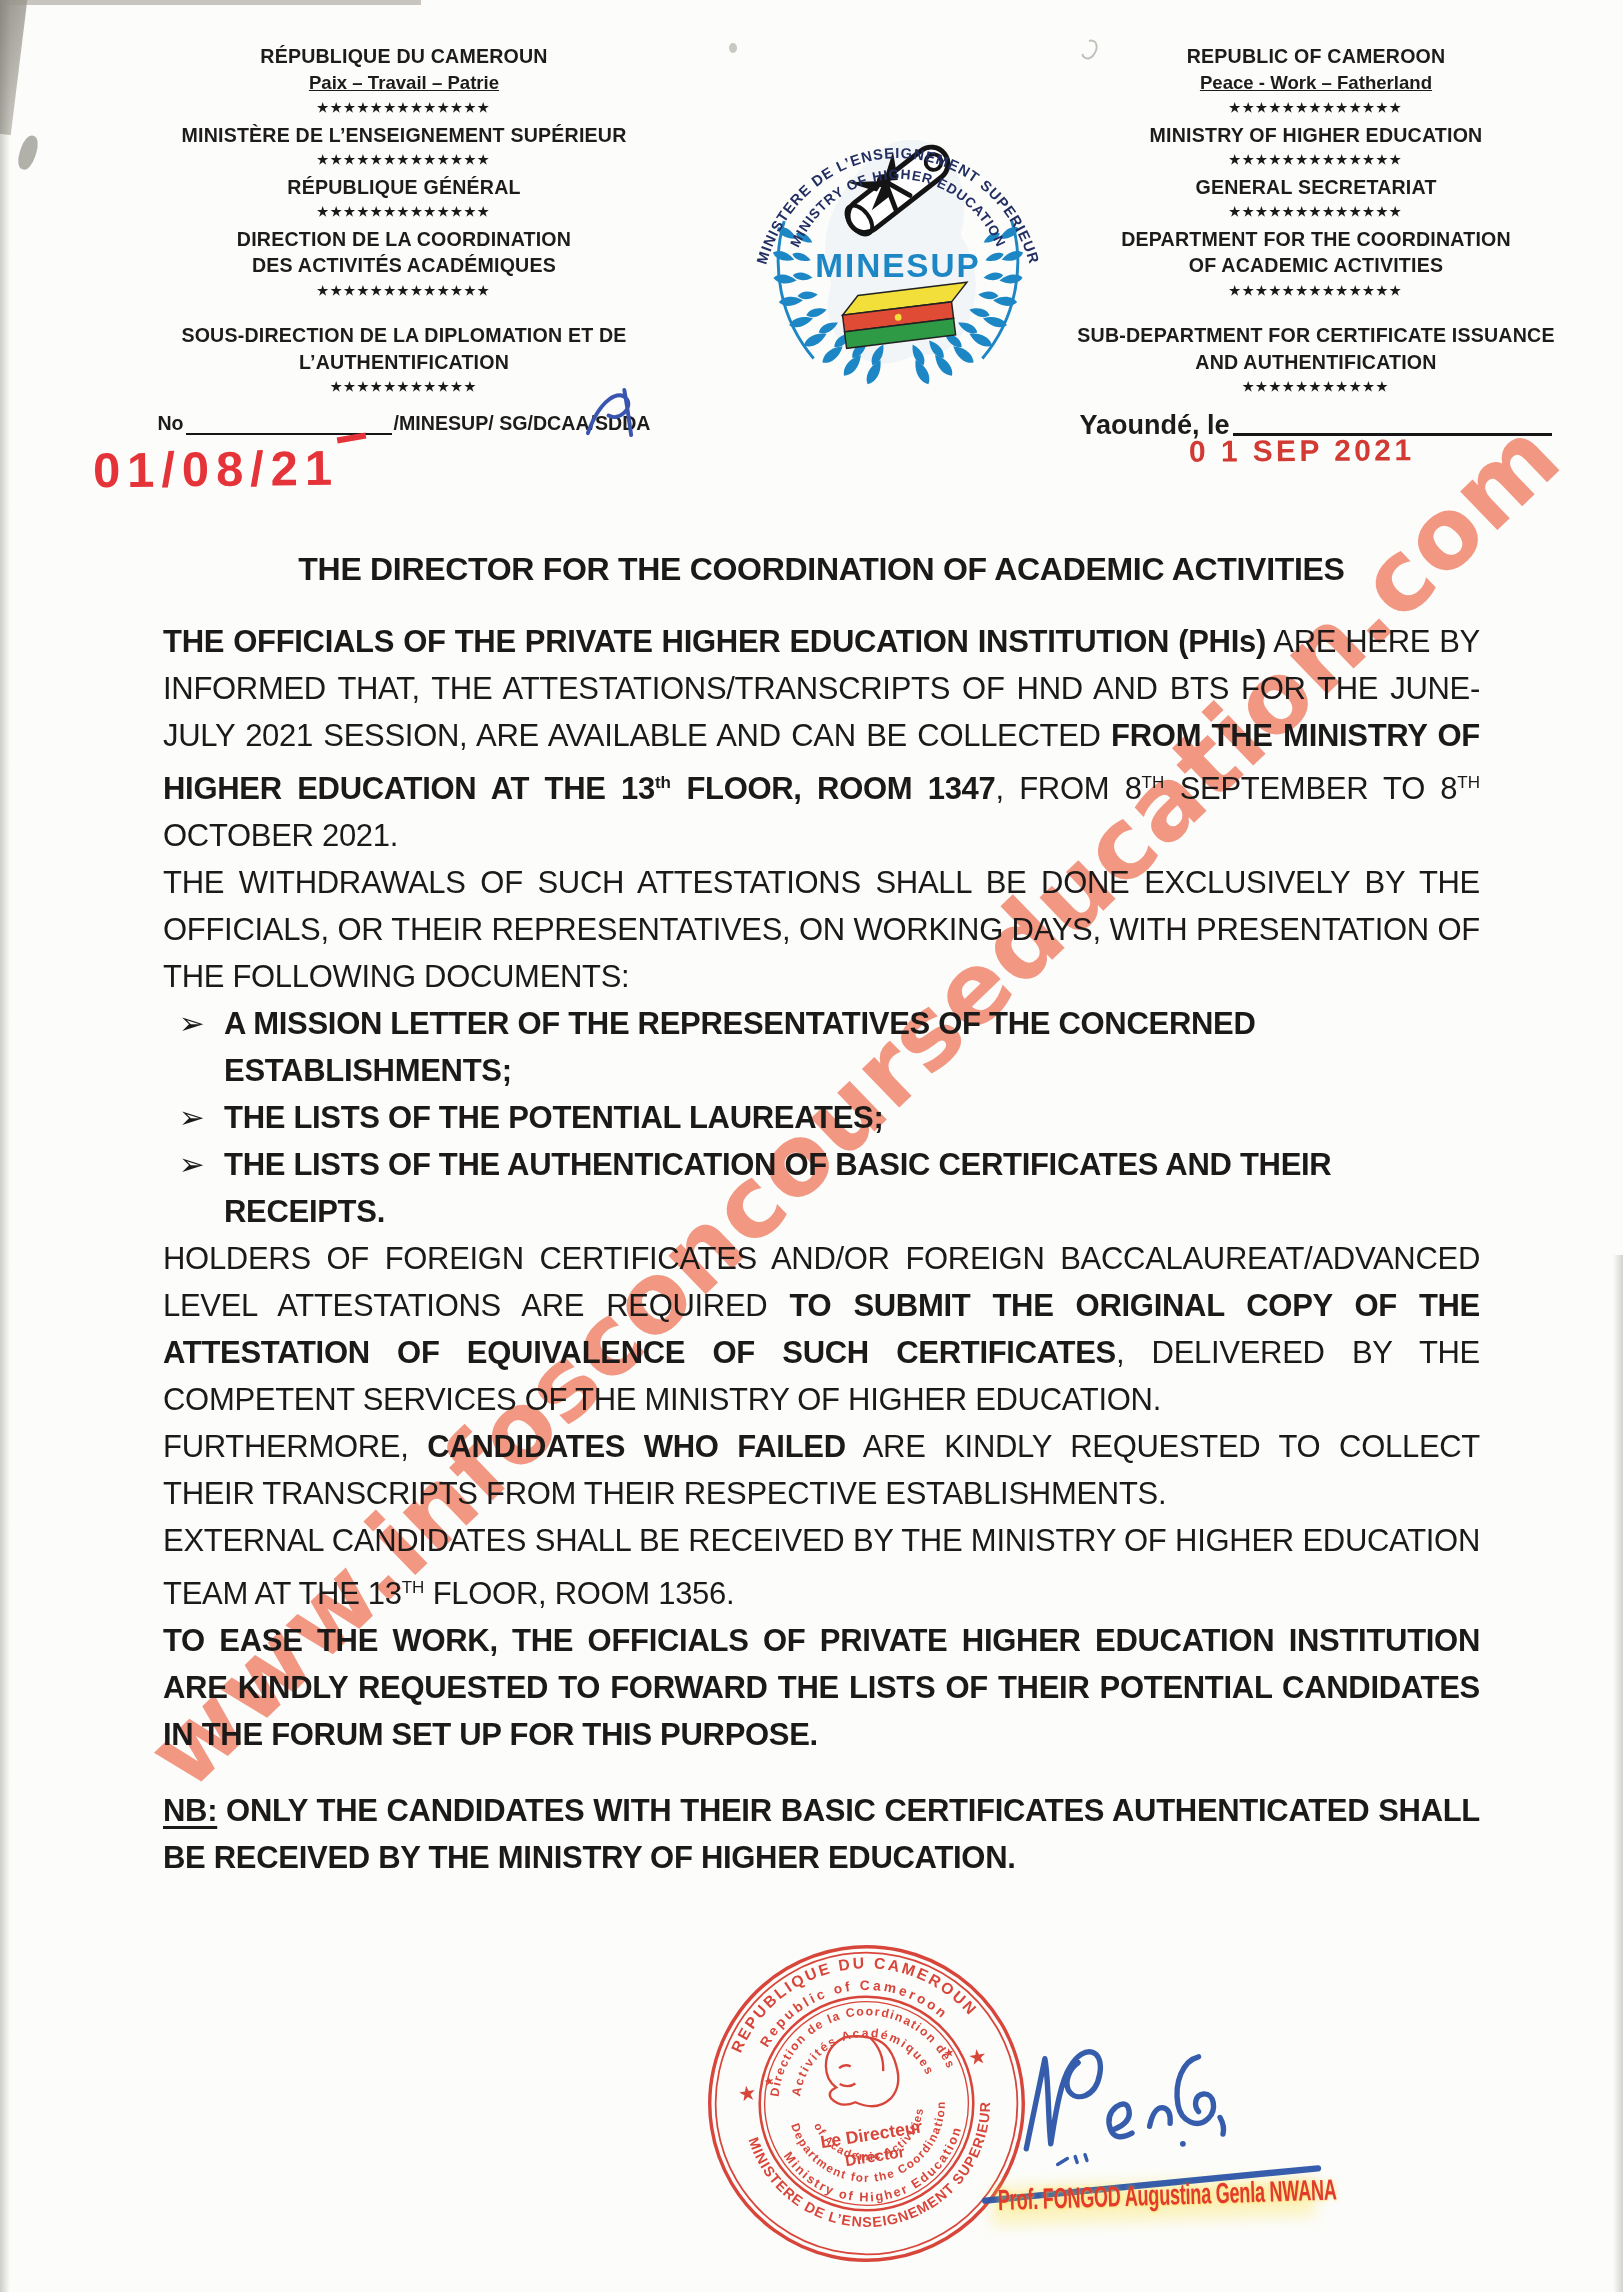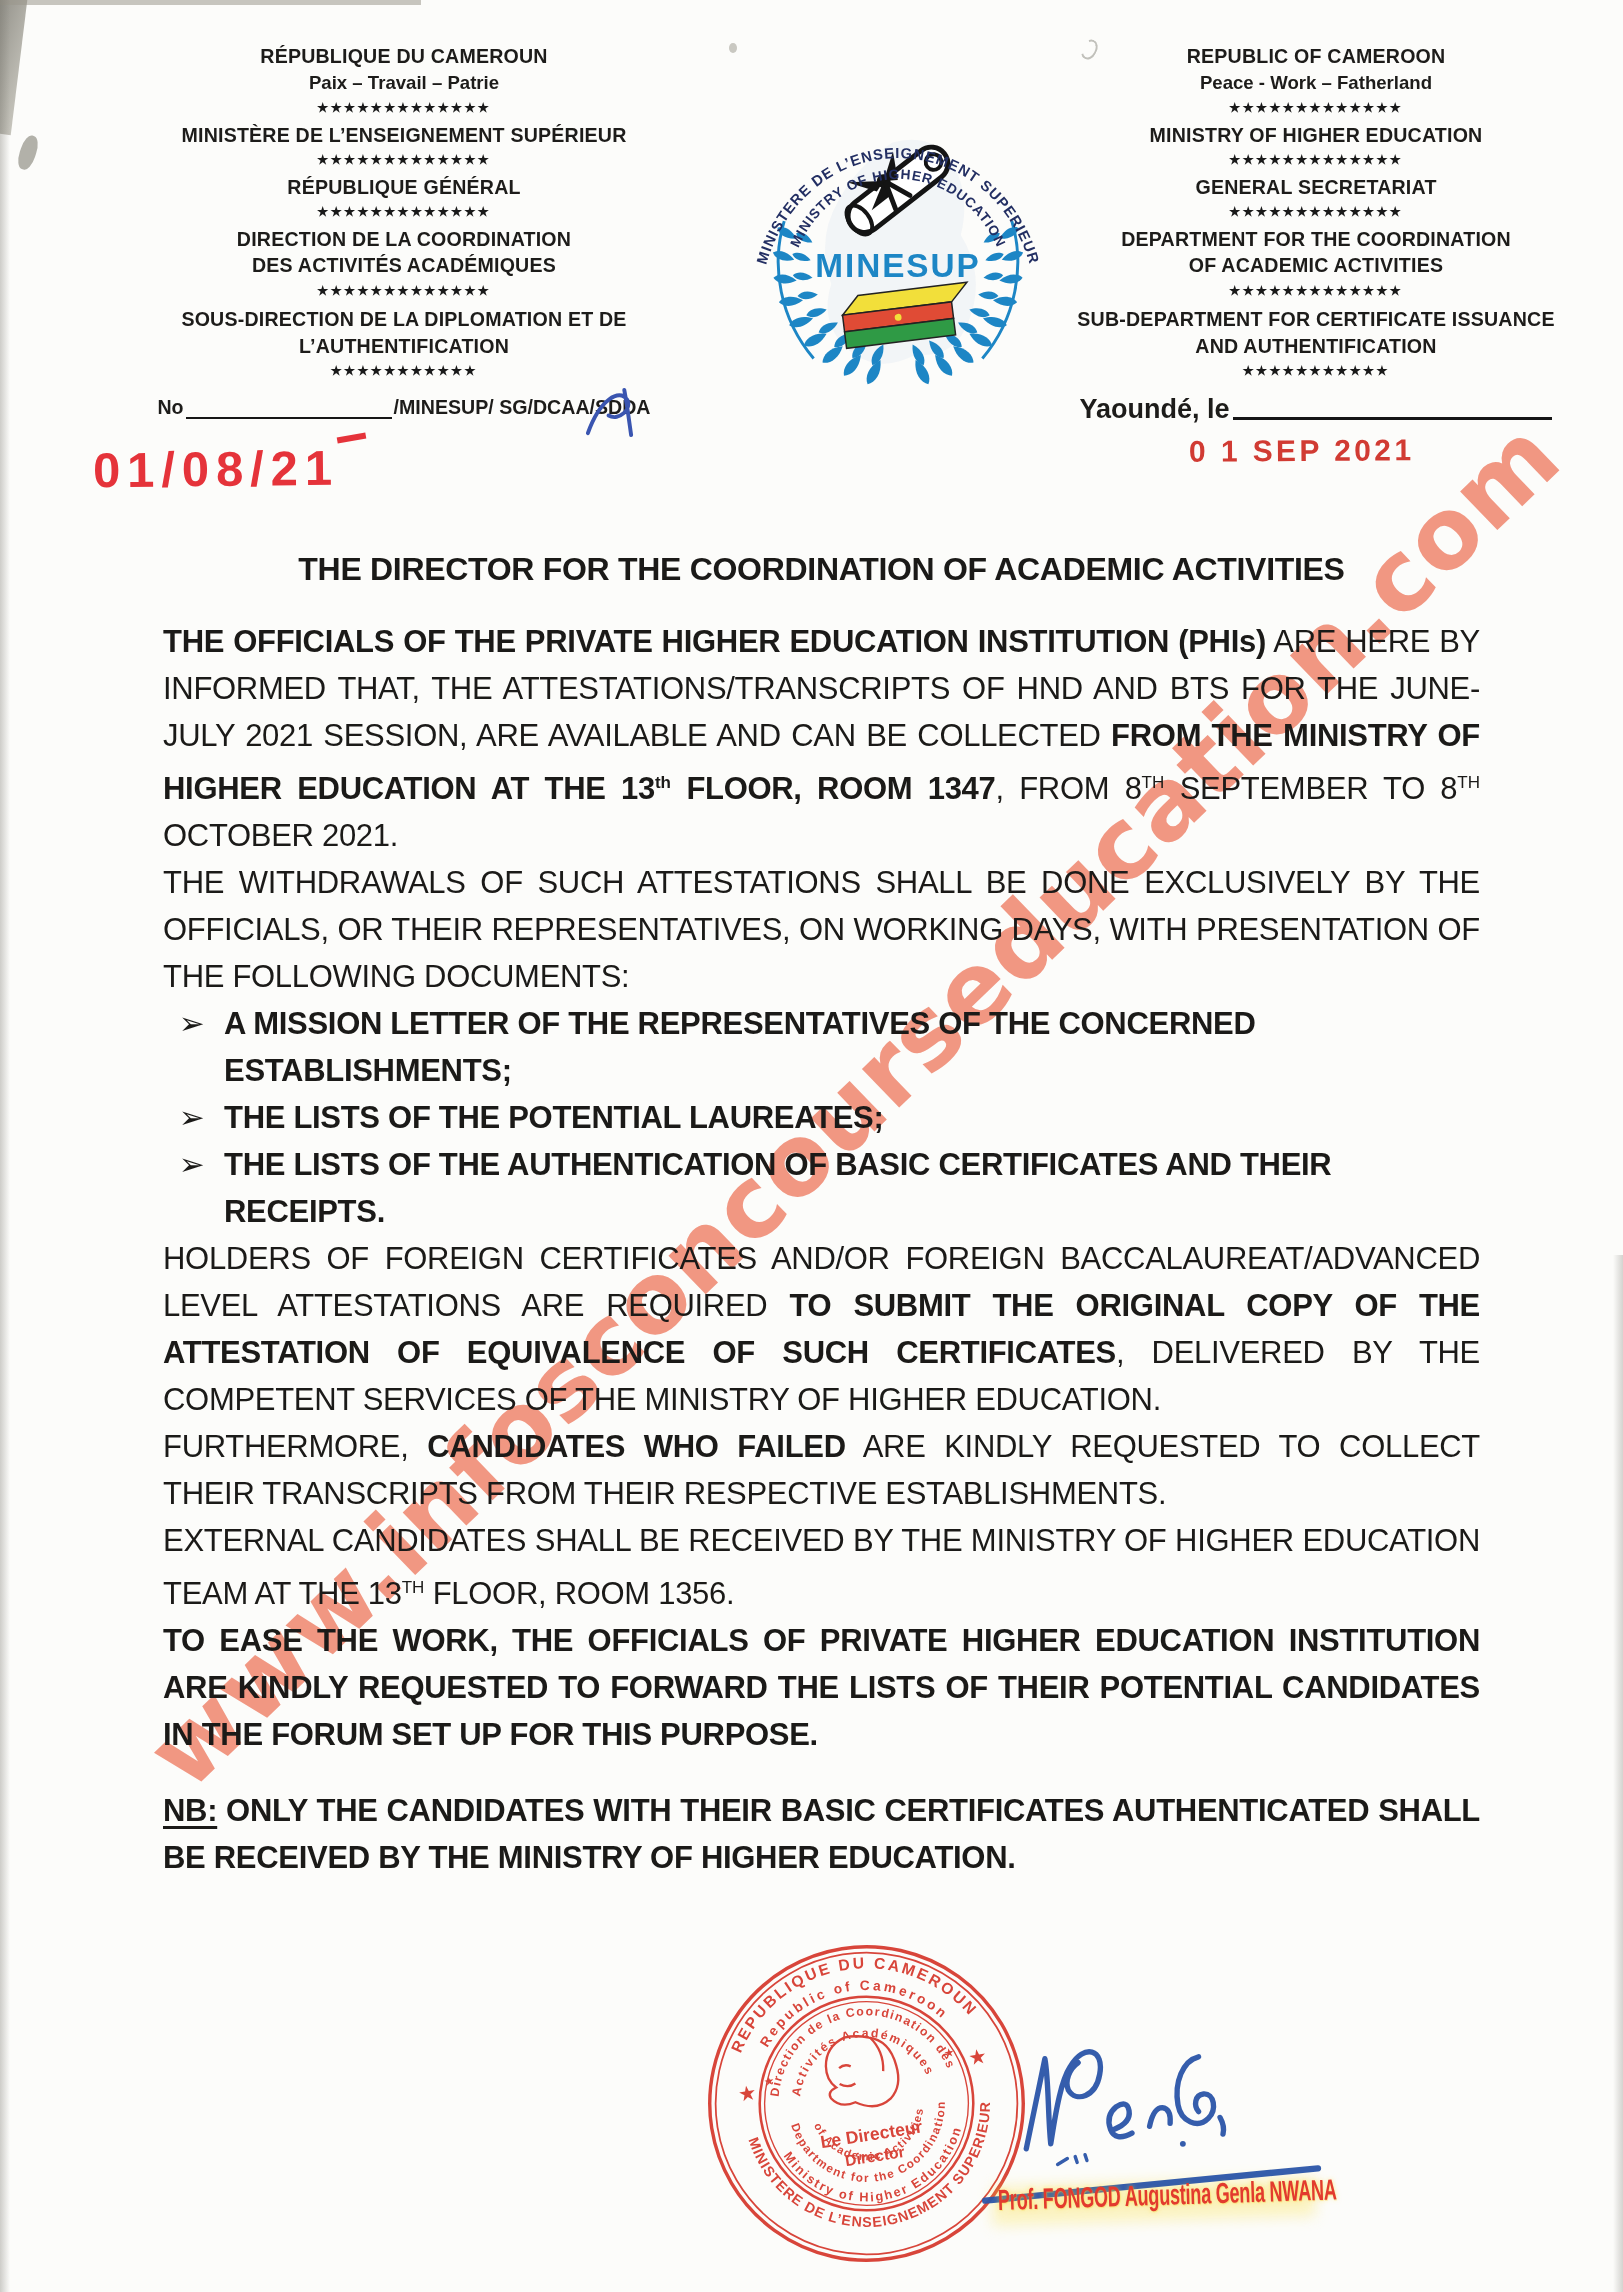--- a/index.html
+++ b/index.html
@@ -15,23 +15,23 @@
     text-align:center;font-family:"DejaVu Sans",sans-serif;font-weight:bold;
     font-size:98px;letter-spacing:1px;color:rgba(238,128,104,0.82);
     transform:rotate(-44deg);white-space:nowrap;pointer-events:none;
   }
   
   .hcol{position:absolute;top:43px;z-index:2;display:flex;flex-direction:column;
     align-items:center;text-align:center;font-weight:bold;color:#1d1c1a;}
   .hcol.left{left:114px;width:580px;}
   .hcol.right{left:1049px;width:534px;}
   .hl{font-size:19.6px;line-height:26.5px;letter-spacing:0.2px;}
-  .motto{font-size:18.6px;line-height:26.5px;}
+  .motto{font-size:18.6px;line-height:26.5px;text-decoration:underline;}
   .stars{font-size:12.7px;line-height:25.5px;letter-spacing:2px;color:#191919;}
-  .subgrp{margin-top:2px;}
+  .subgrp{margin-top:18px;}
   .ref-line{margin-top:11.8px;display:flex;align-items:flex-end;font-size:19.6px;font-weight:bold;white-space:nowrap;}
   .ref-fill{display:inline-block;width:206px;border-bottom:2.9px solid #161616;height:17.6px;margin:0 2px;}
   .date-line{margin-top:9.8px;display:flex;align-items:center;font-size:27px;font-weight:bold;white-space:nowrap;}
   .date-fill{display:inline-block;width:319px;border-bottom:3.4px solid #161616;height:17.6px;margin-left:3.9px;}
   .hand-red{
     position:absolute;left:93px;top:441px;z-index:3;
     font-size:49px;font-weight:bold;color:#e5333a;letter-spacing:6.9px;
     transform:rotate(-0.6deg);white-space:nowrap;
   }
   .ref-overbar{position:absolute;left:337px;top:435px;width:29px;height:5.9px;background:#e5333a;transform:rotate(-10deg);z-index:3;}

